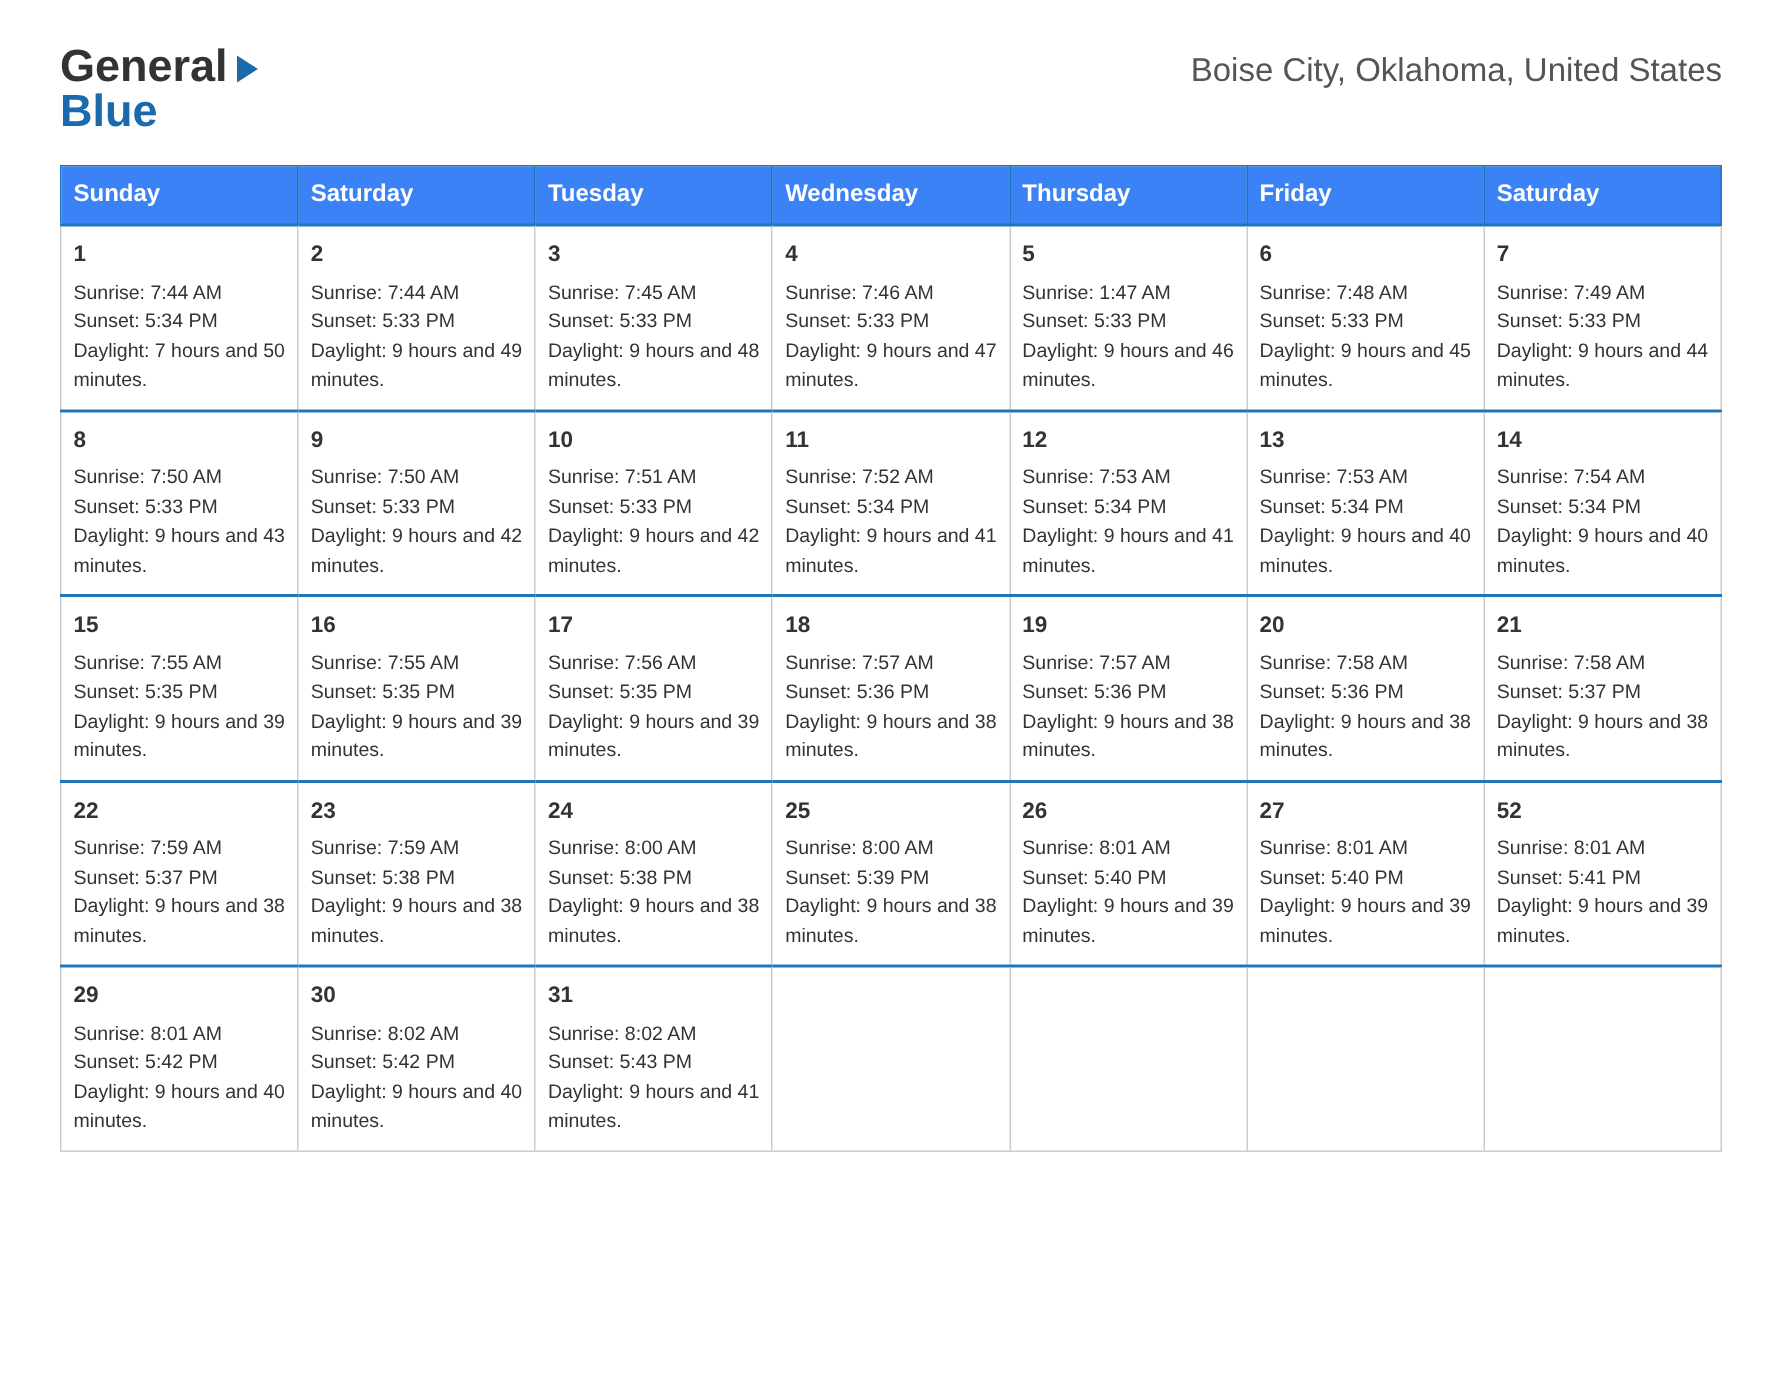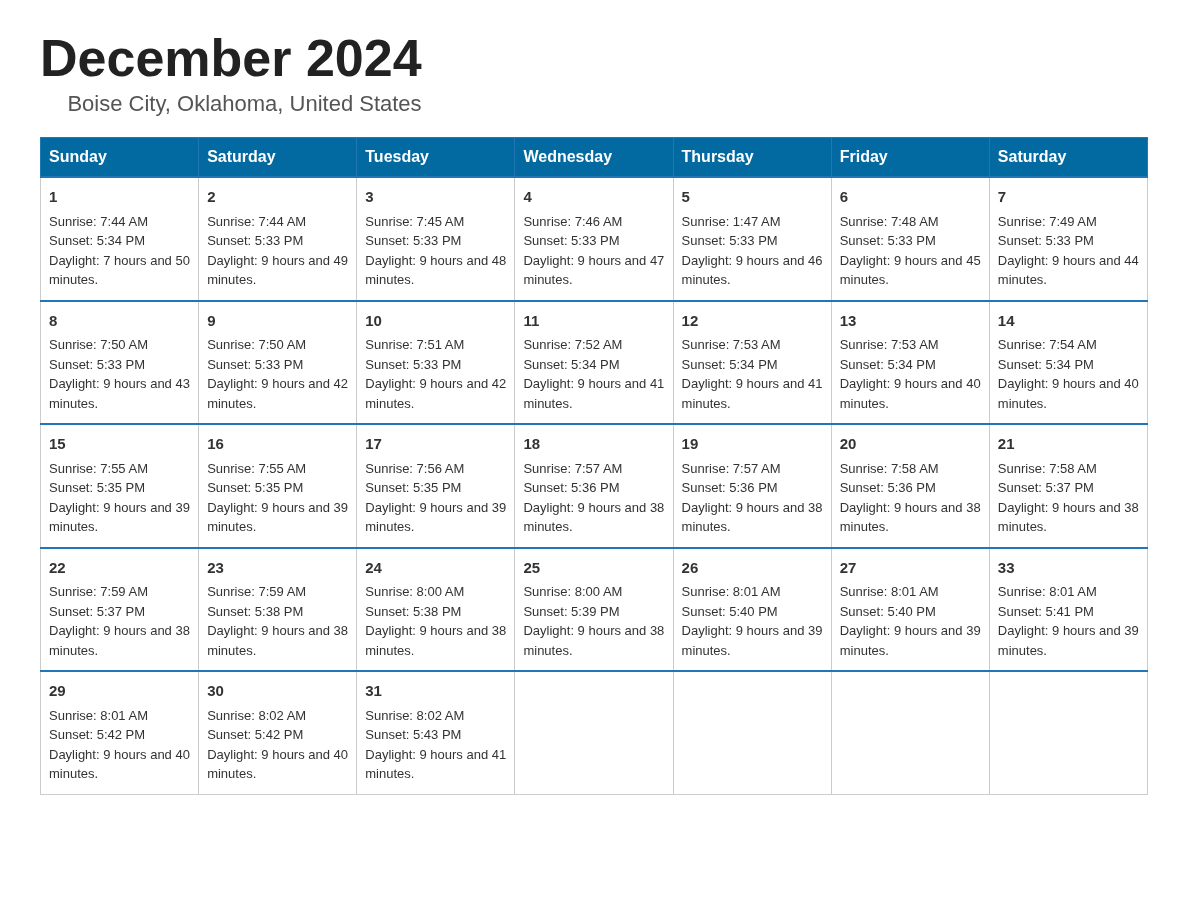--- a/index.html
+++ b/index.html
@@ -34,21 +34,21 @@
       font-size: 22px;
       color: #555;
       margin-top: 4px;
     }
     table {
       width: 100%;
       border-collapse: collapse;
       table-layout: fixed;
     }
     thead tr th {
-      background-color: #0369a1;
+      background-color: #3b82f6;
       color: #ffffff;
       font-size: 16px;
       font-weight: bold;
       padding: 10px 8px;
       text-align: left;
       border: 1px solid #2176b8;
       margin-left: 48px;
     }
     tbody tr td {
       vertical-align: top;
@@ -71,22 +71,30 @@
       color: #333;
     }
     tbody tr td.empty {
       border-top: 2px solid #2176b8;
     }
   </style>
 </head>
 <body>
 
 <div class="header">
+  <div class="logo">
+    <div style="display:flex; align-items:center; line-height:1;">
+      <span style="font-size:30px; font-weight:bold; color:#333;">General</span>
+      <svg width="22" height="22" viewBox="0 0 22 22" style="margin-left:2px; margin-top:2px;">
+        <polygon points="11,4 20,18 2,18" fill="#1a6aad" transform="rotate(90,11,11)"></polygon>
+      </svg>
+    </div>
+    <div style="font-size:30px; font-weight:bold; color:#1a6aad; line-height:1; margin-top:0;">Blue</div>
+  </div>
   <div class="title-section">
-    <div class="month-title">December 2024</div>
     <div class="location">Boise City, Oklahoma, United States</div>
   </div>
 </div>
 
 <table>
   <thead>
     <tr id="header-row">
         <th>Sunday</th>
         <th>Saturday</th>
         <th>Tuesday</th>
@@ -260,21 +268,21 @@
           <span class="sun-info">Sunset: 5:40 PM</span>
           <span class="sun-info">Daylight: 9 hours and 39 minutes.</span>
         </td>
         <td>
           <span class="day-num">27</span>
           <span class="sun-info">Sunrise: 8:01 AM</span>
           <span class="sun-info">Sunset: 5:40 PM</span>
           <span class="sun-info">Daylight: 9 hours and 39 minutes.</span>
         </td>
         <td>
-          <span class="day-num">33</span>
+          <span class="day-num">52</span>
           <span class="sun-info">Sunrise: 8:01 AM</span>
           <span class="sun-info">Sunset: 5:41 PM</span>
           <span class="sun-info">Daylight: 9 hours and 39 minutes.</span>
         </td>
       </tr>
       <tr>
         <td>
           <span class="day-num">29</span>
           <span class="sun-info">Sunrise: 8:01 AM</span>
           <span class="sun-info">Sunset: 5:42 PM</span>

